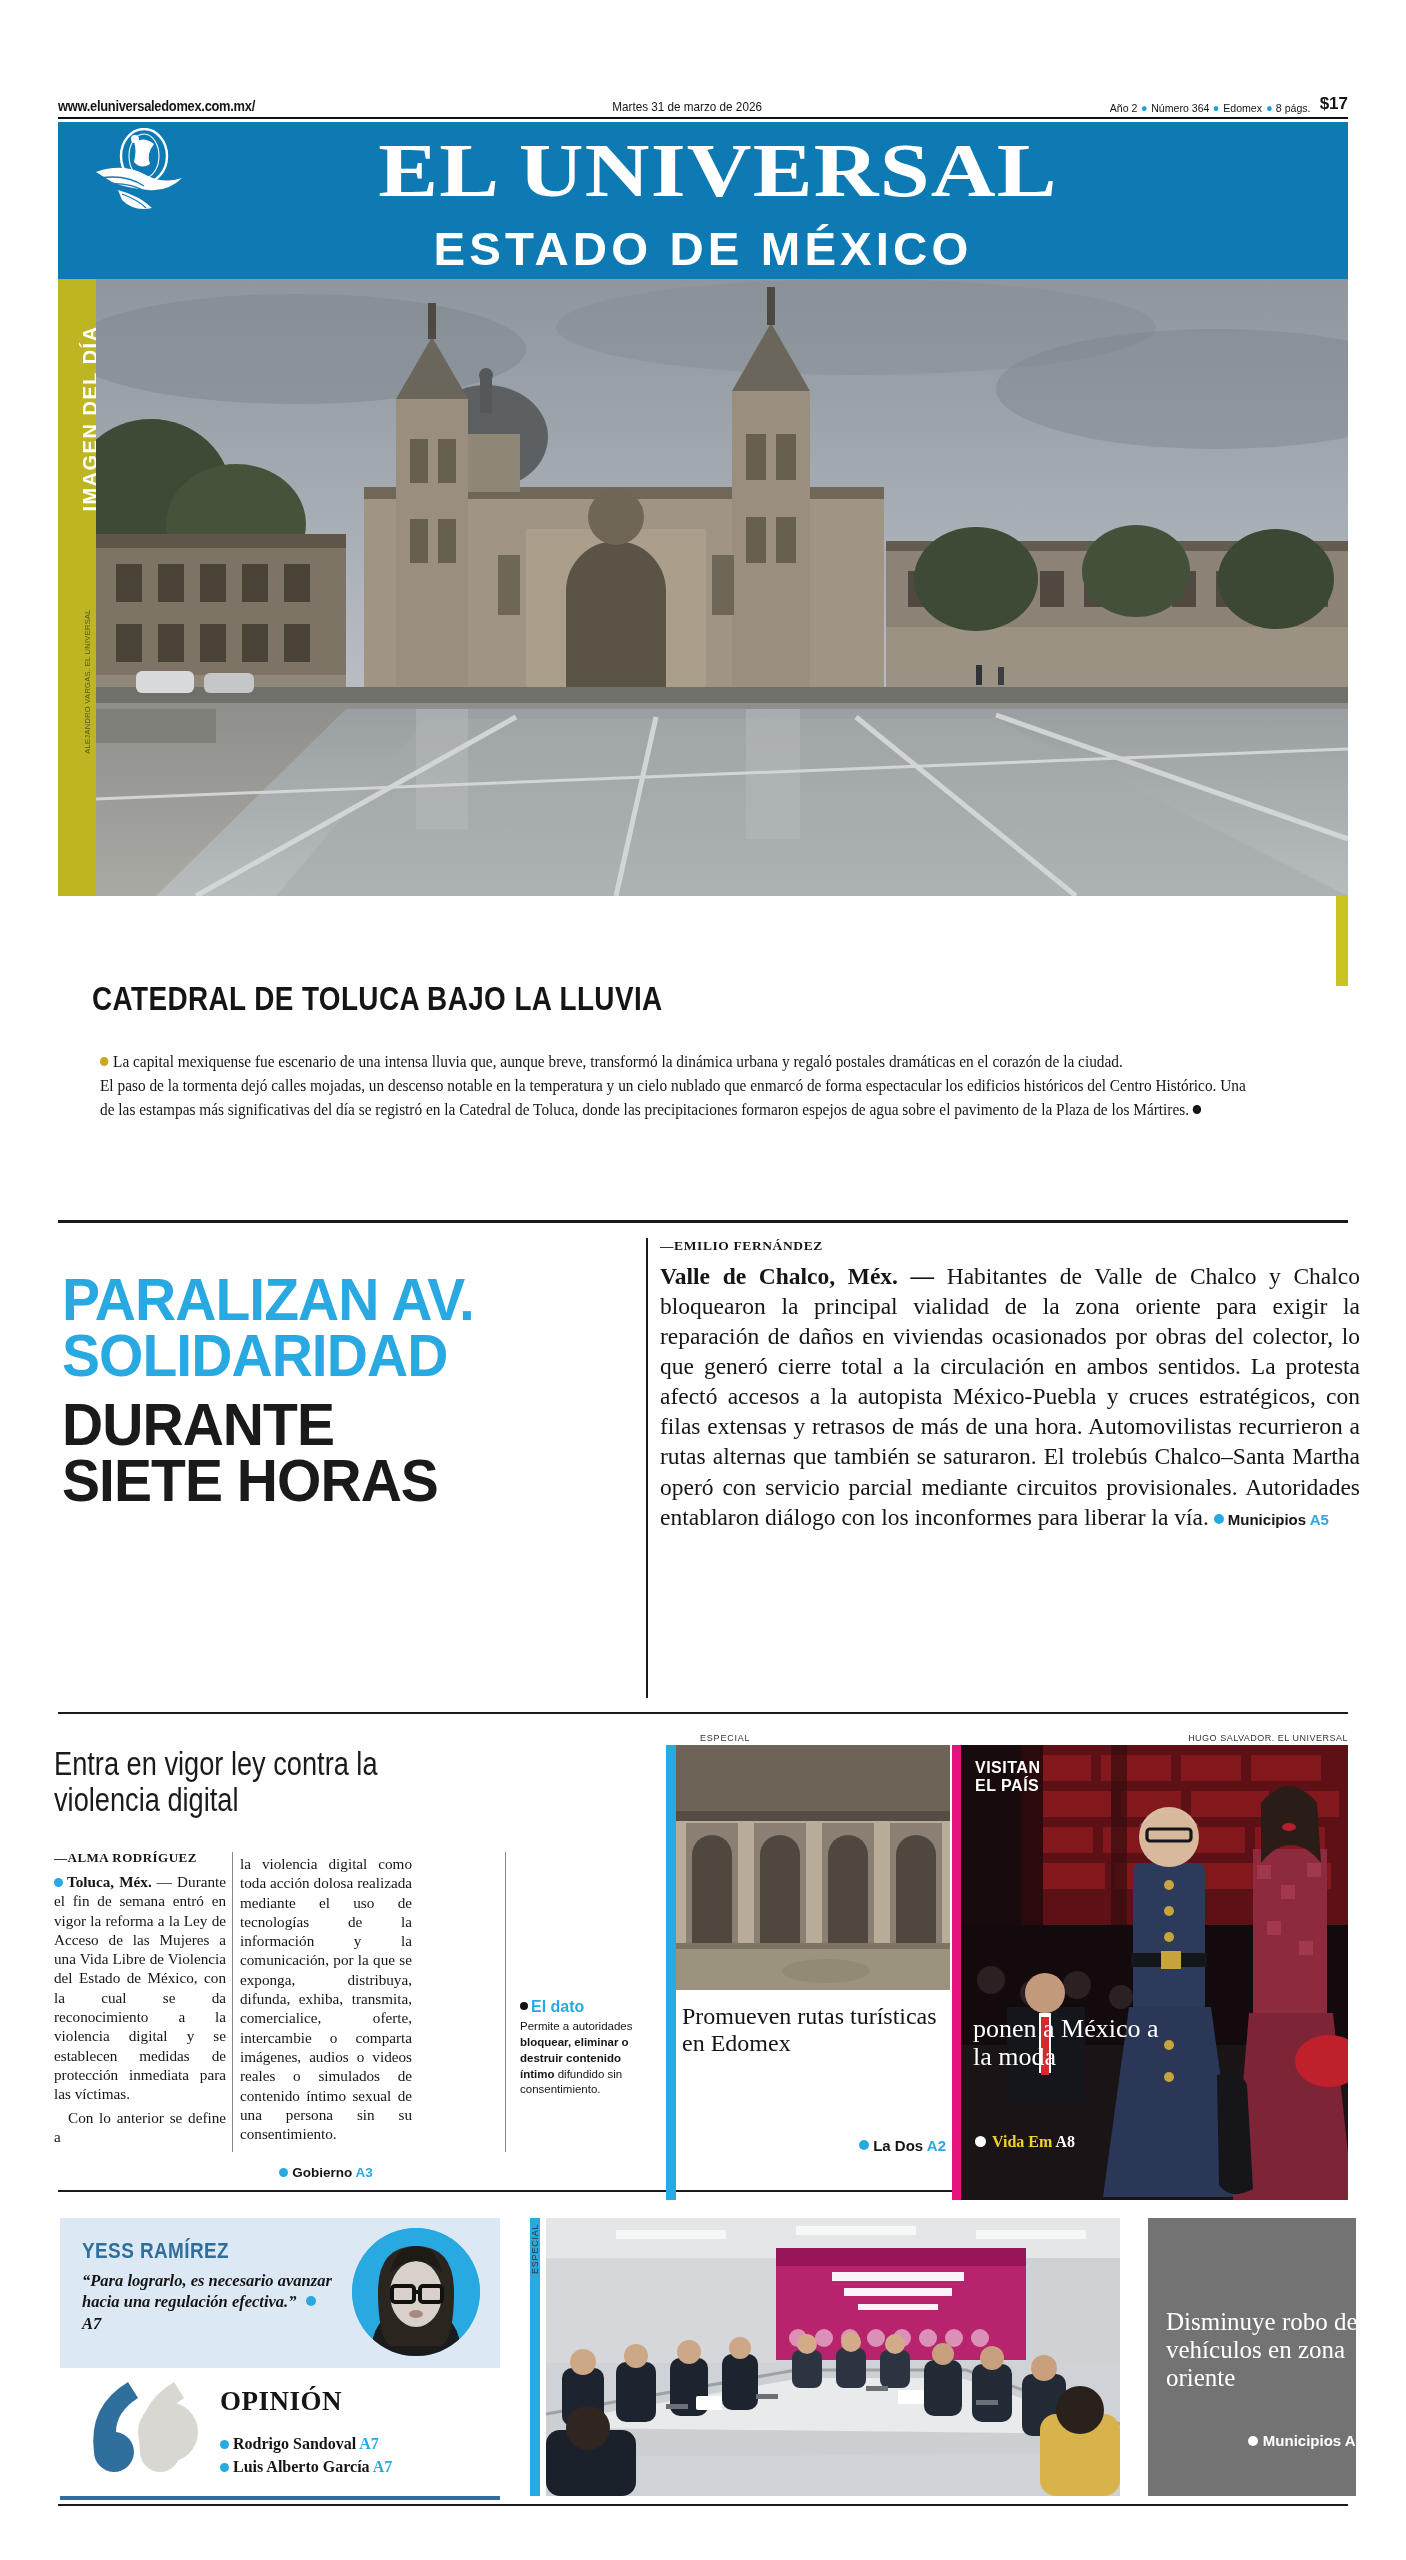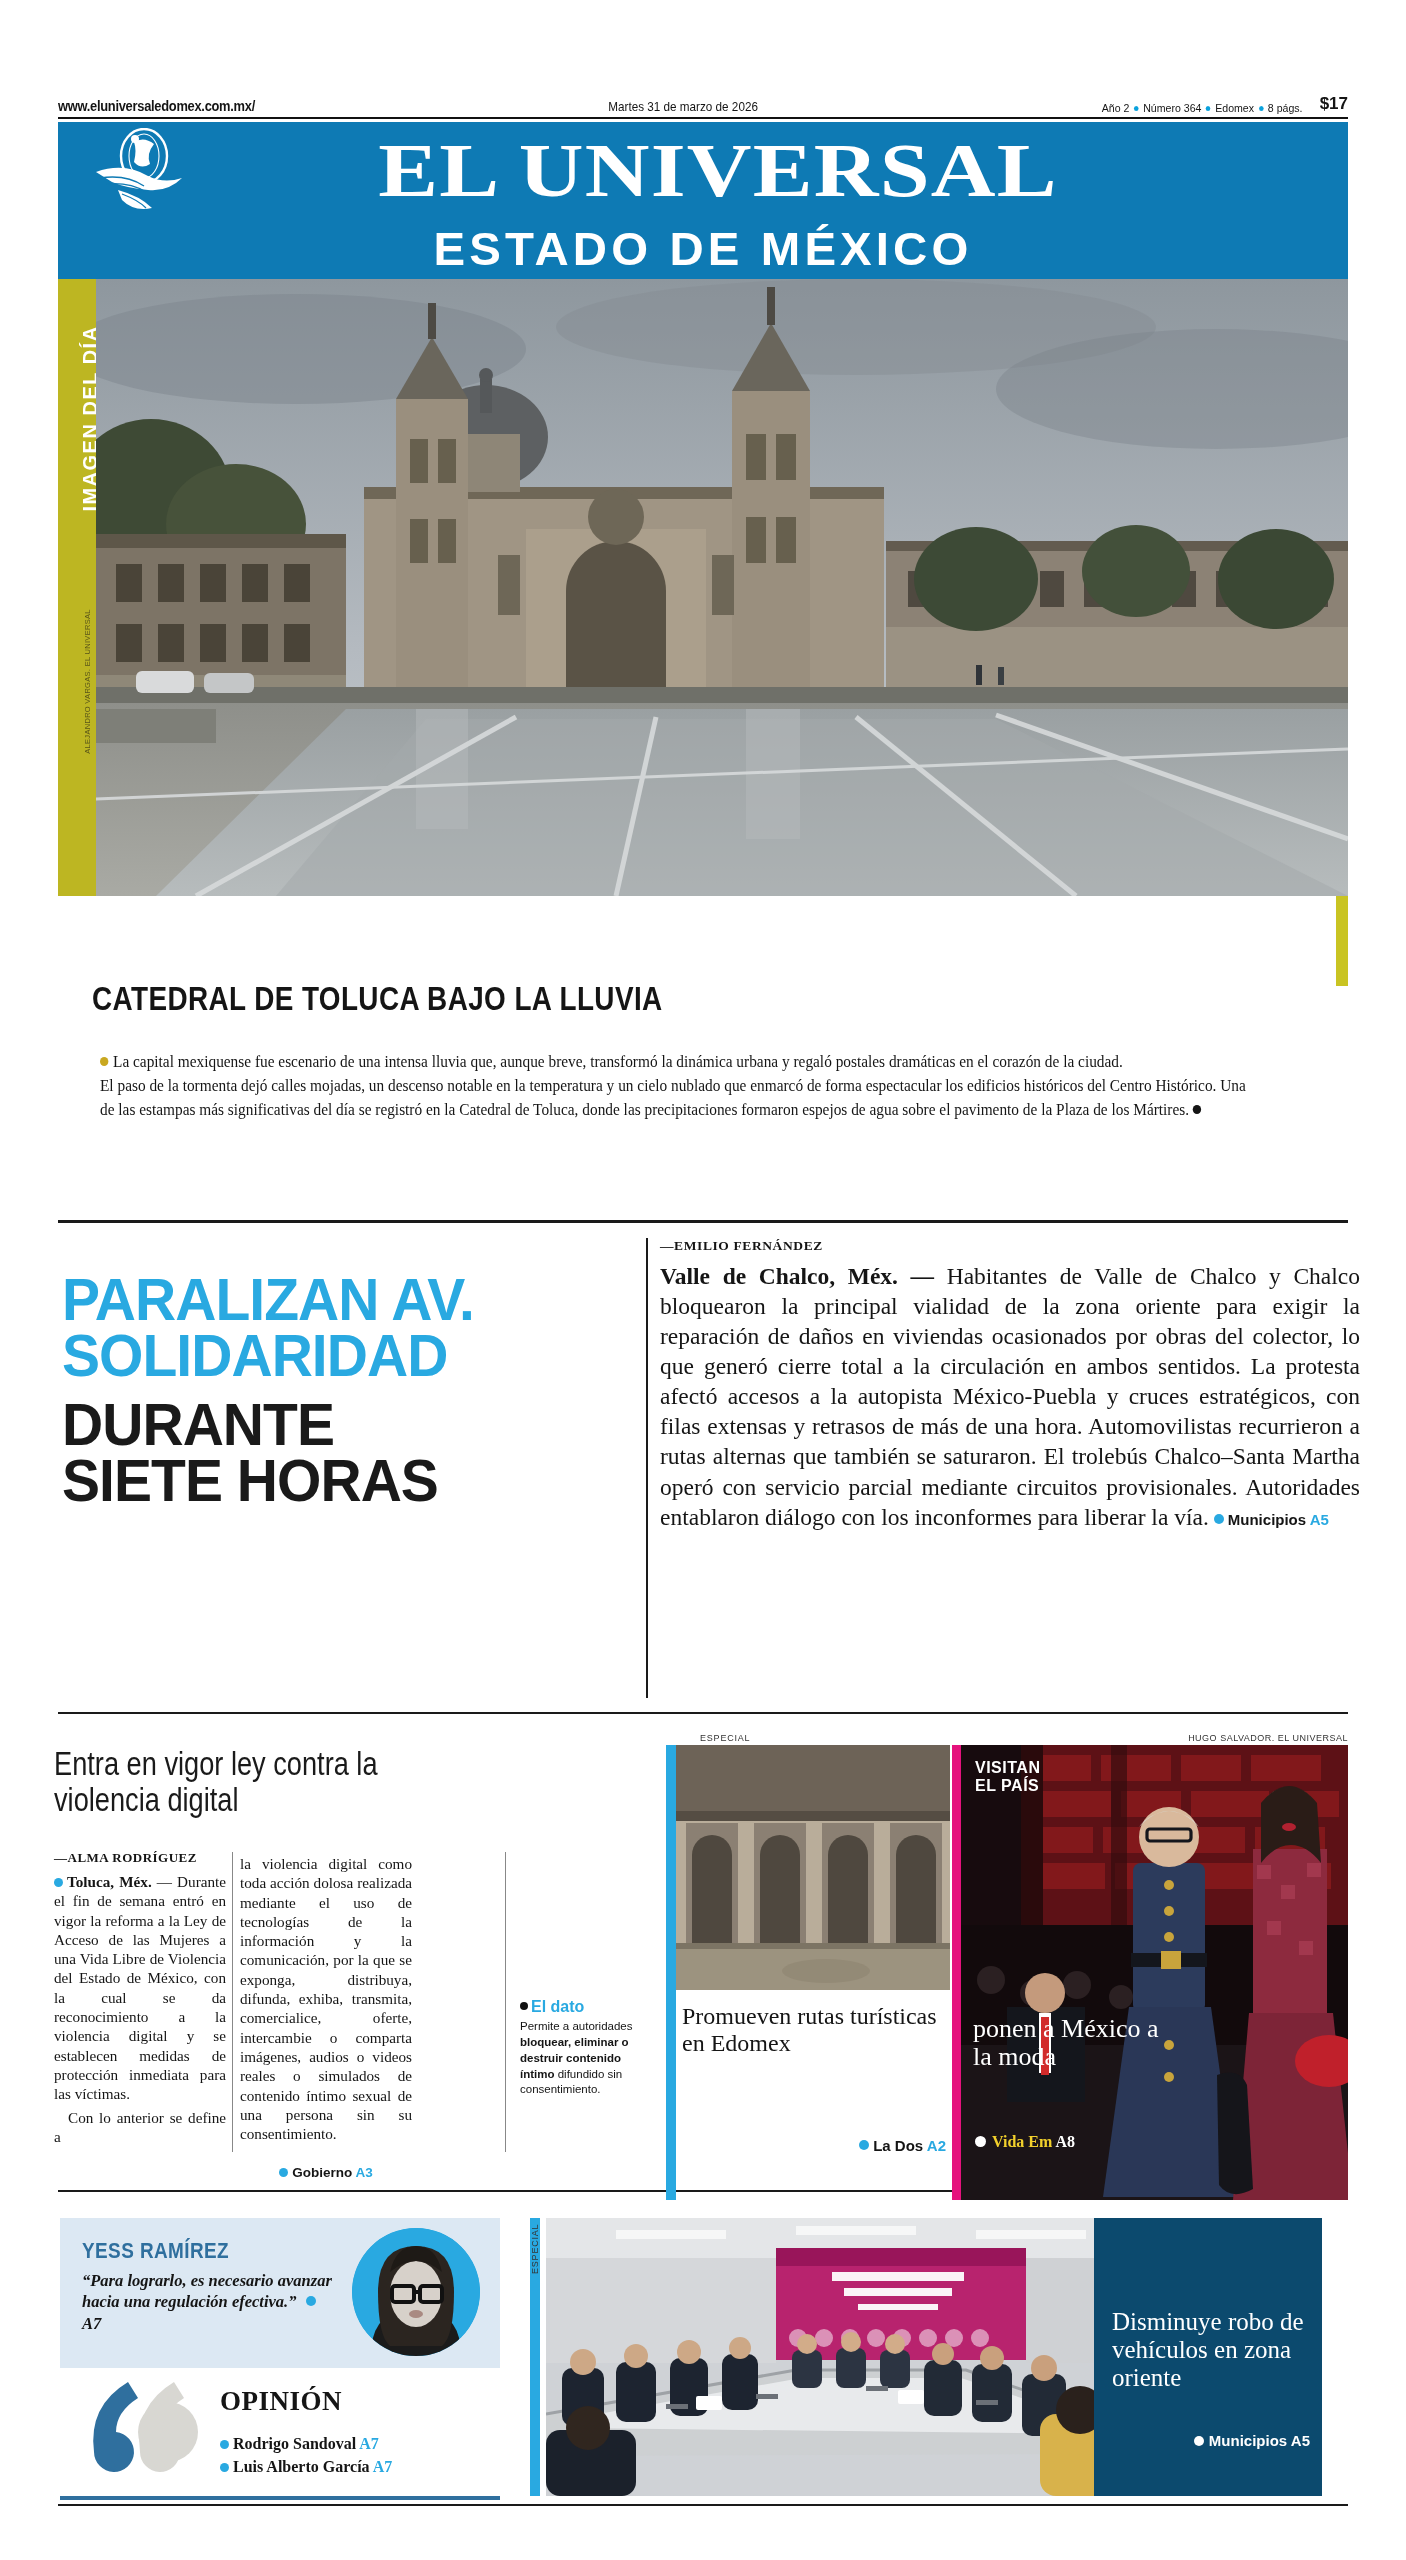--- a/index.html
+++ b/index.html
@@ -10,21 +10,21 @@
   }
   .page{position:absolute;inset:0;}
 
   
   .topbar{position:absolute;left:58px;top:88px;width:1290px;height:26px;
           display:flex;align-items:flex-end;justify-content:space-between;
           border-bottom:2px solid #111;padding-bottom:3px;}
   .topbar .url{font-family:"Liberation Sans",sans-serif;font-weight:bold;font-size:14px;
                letter-spacing:-.3px;transform:scaleX(.92);transform-origin:left bottom;}
   .topbar .date{font-family:"Liberation Sans",sans-serif;font-size:13px;transform:scaleX(.9);}
-  .topbar .right{display:flex;align-items:flex-end;gap:8px;text-align:center;}
+  .topbar .right{display:flex;align-items:flex-end;gap:0;text-align:center;}
   .topbar .meta{font-family:"Liberation Sans",sans-serif;font-size:11.5px;
                 display:flex;align-items:center;gap:5px;transform:scaleX(.92);}
   .topbar .meta .dot{width:5px;height:5px;border-radius:50%;background:#0aa2dd;display:inline-block;}
   .topbar .price{font-family:"Liberation Sans",sans-serif;font-weight:bold;font-size:17px;}
 
   
   .masthead{position:absolute;left:58px;top:122px;width:1290px;height:95px;background:#0e7ab4;}
   .mast-inner{position:relative;width:100%;height:100%;display:flex;align-items:center;
               justify-content:center;}
   .eagle{position:absolute;left:30px;top:6px;width:110px;height:88px;}
@@ -159,21 +159,21 @@
      font-weight:bold;font-size:16px;line-height:1.45;}
 
   
   .bot{position:absolute;left:530px;top:2218px;width:818px;height:278px;}
   .bot .lblue{position:absolute;left:0;top:0;width:10px;height:278px;background:#29a9e1;}
   .bot .especial2{position:absolute;left:0px;top:56px;width:120px;transform:rotate(-90deg);
      transform-origin:left top;font-family:"Liberation Sans",sans-serif;font-size:9px;
      letter-spacing:.8px;color:#333;}
   .bot .bphoto{position:absolute;left:16px;top:0;width:574px;height:278px;overflow:hidden;
                background:#3d3c4a;}
-  .bot .bluebox{position:absolute;left:564px;top:0;width:228px;height:278px;background:#0c4a6e;}
+  .bot .bluebox{position:absolute;left:618px;top:0;width:208px;height:278px;background:#737373;}
   .bot .bbtitle{position:absolute;left:18px;top:90px;width:198px;color:#fff;font-size:25px;
      line-height:1.12;}
   .bot .bbsec{position:absolute;left:18px;top:214px;width:198px;text-align:right;color:#fff;
      font-family:"Liberation Sans",sans-serif;font-weight:bold;font-size:15px;}
   .bot .bbsec .wd{display:inline-block;width:10px;height:10px;border-radius:50%;background:#fff;
      margin-right:5px;vertical-align:0px;}
 </style>
 </head>
 <body>
 

